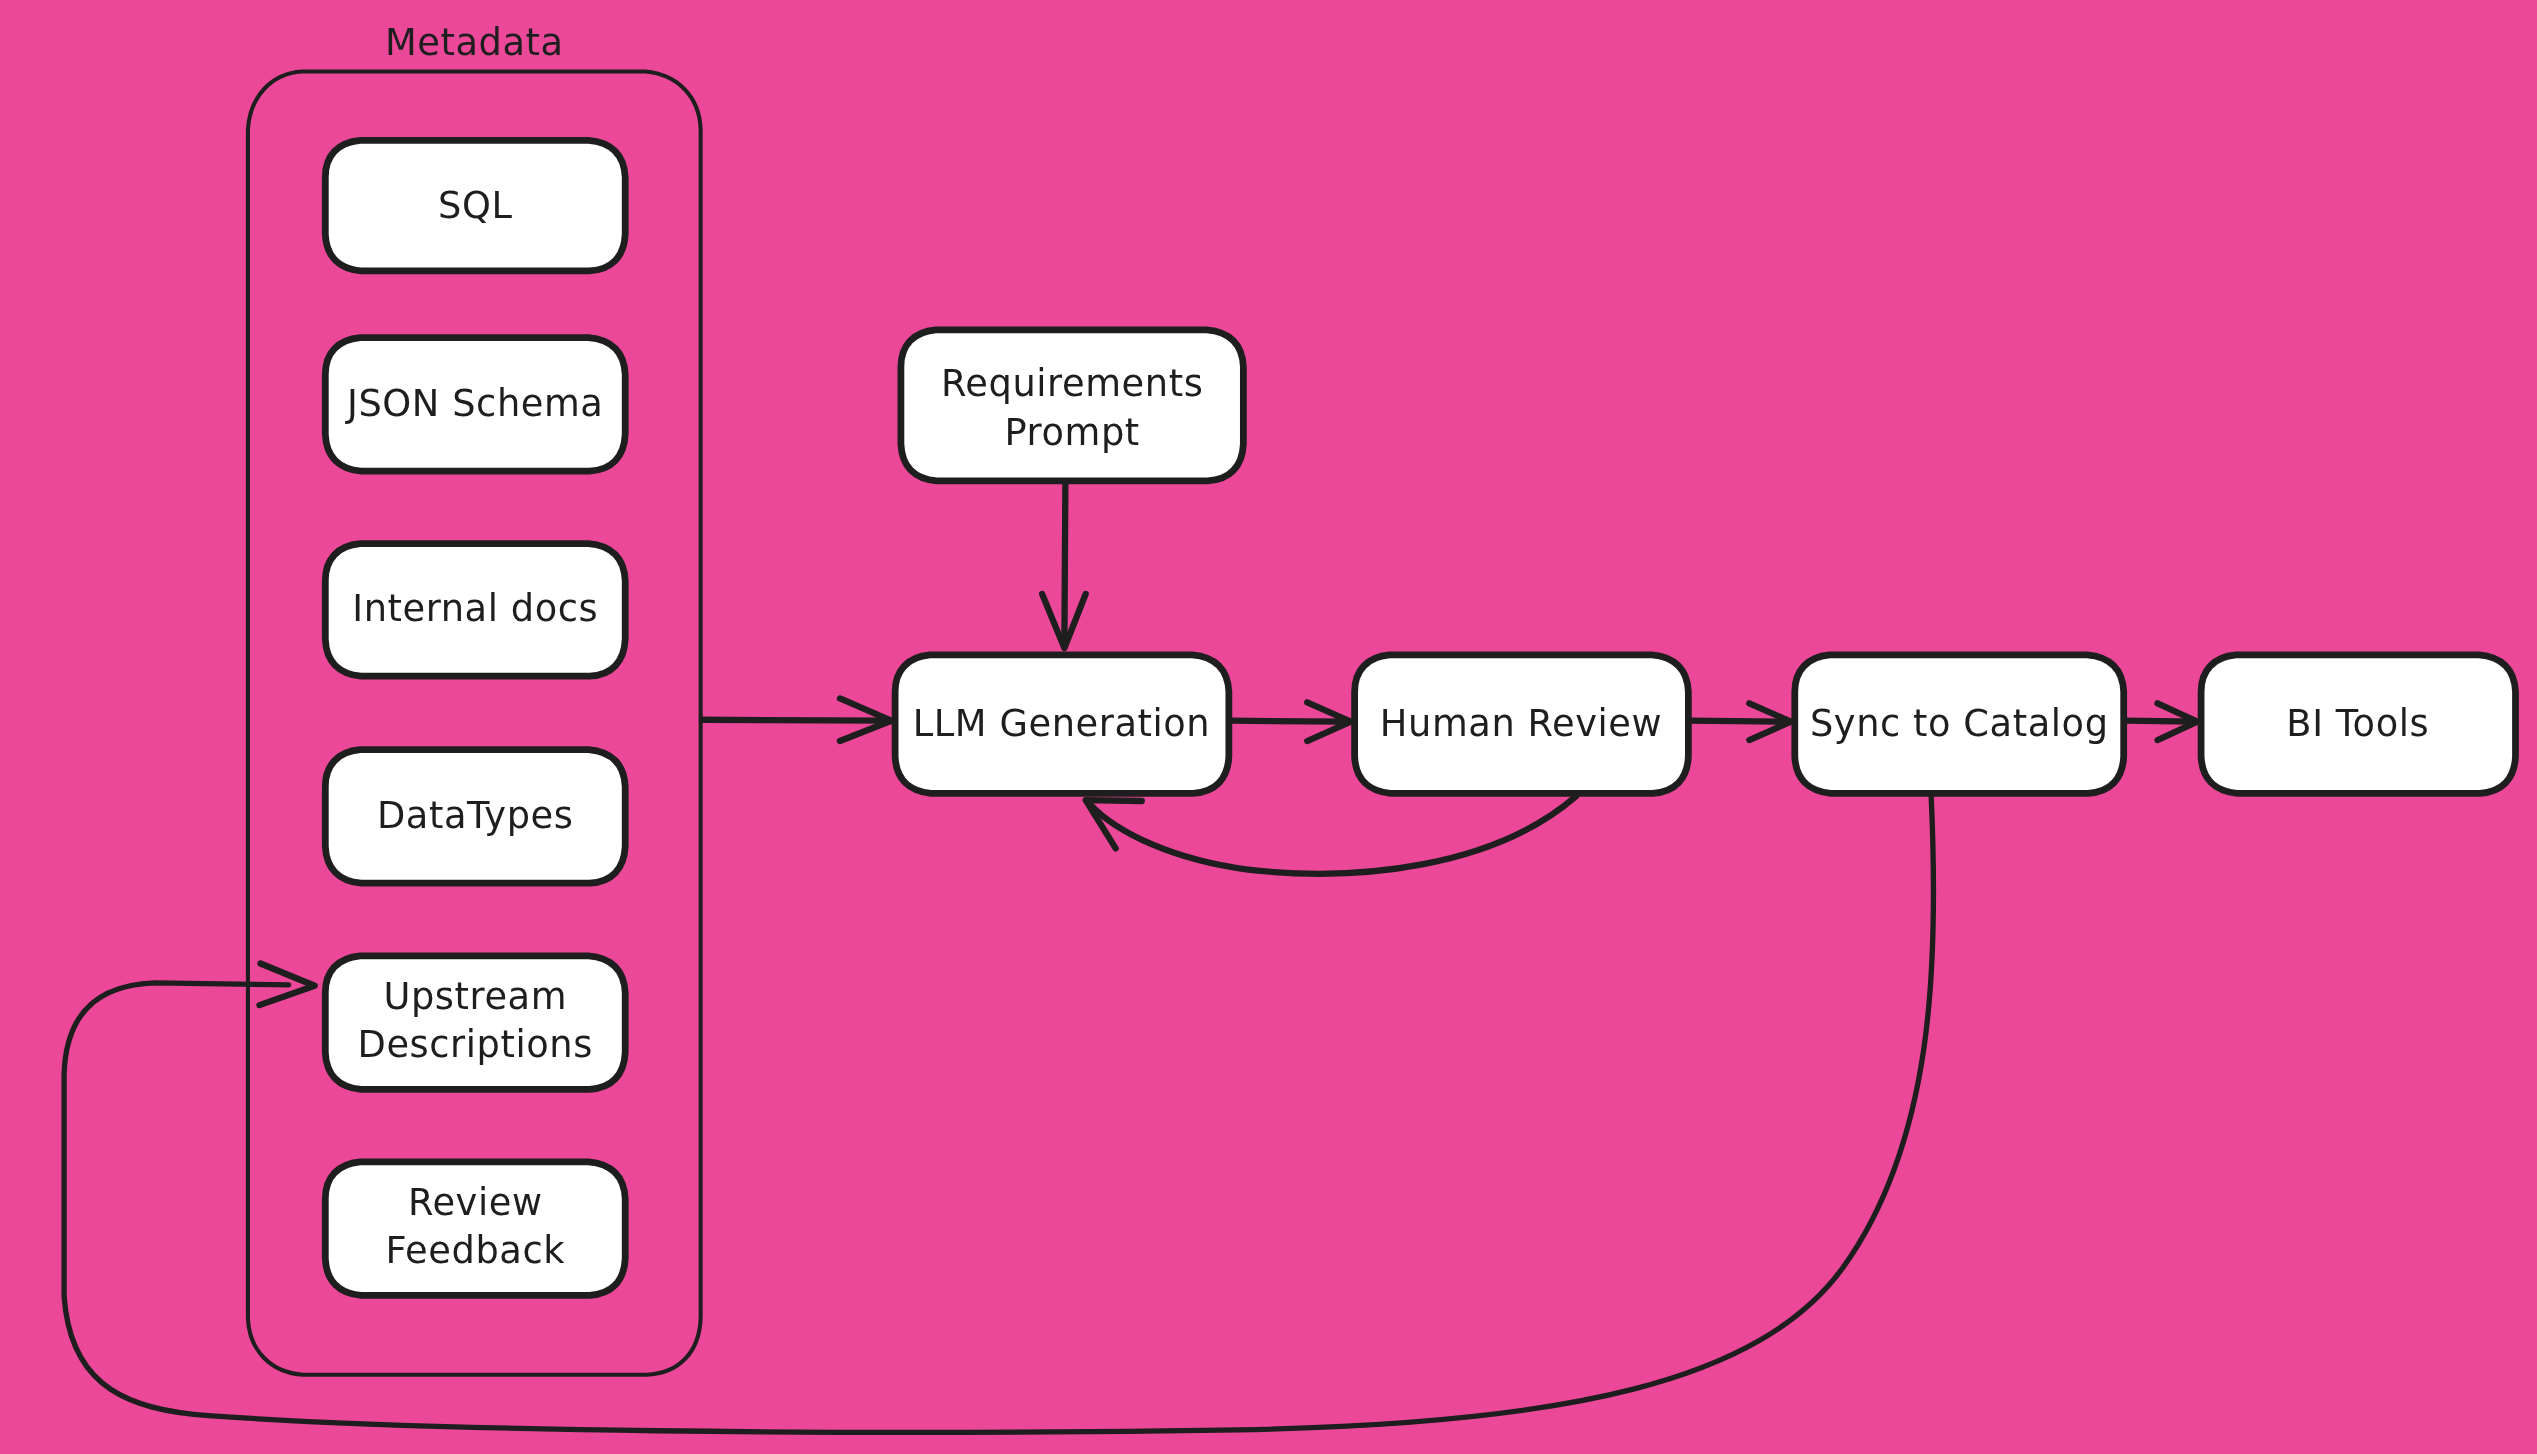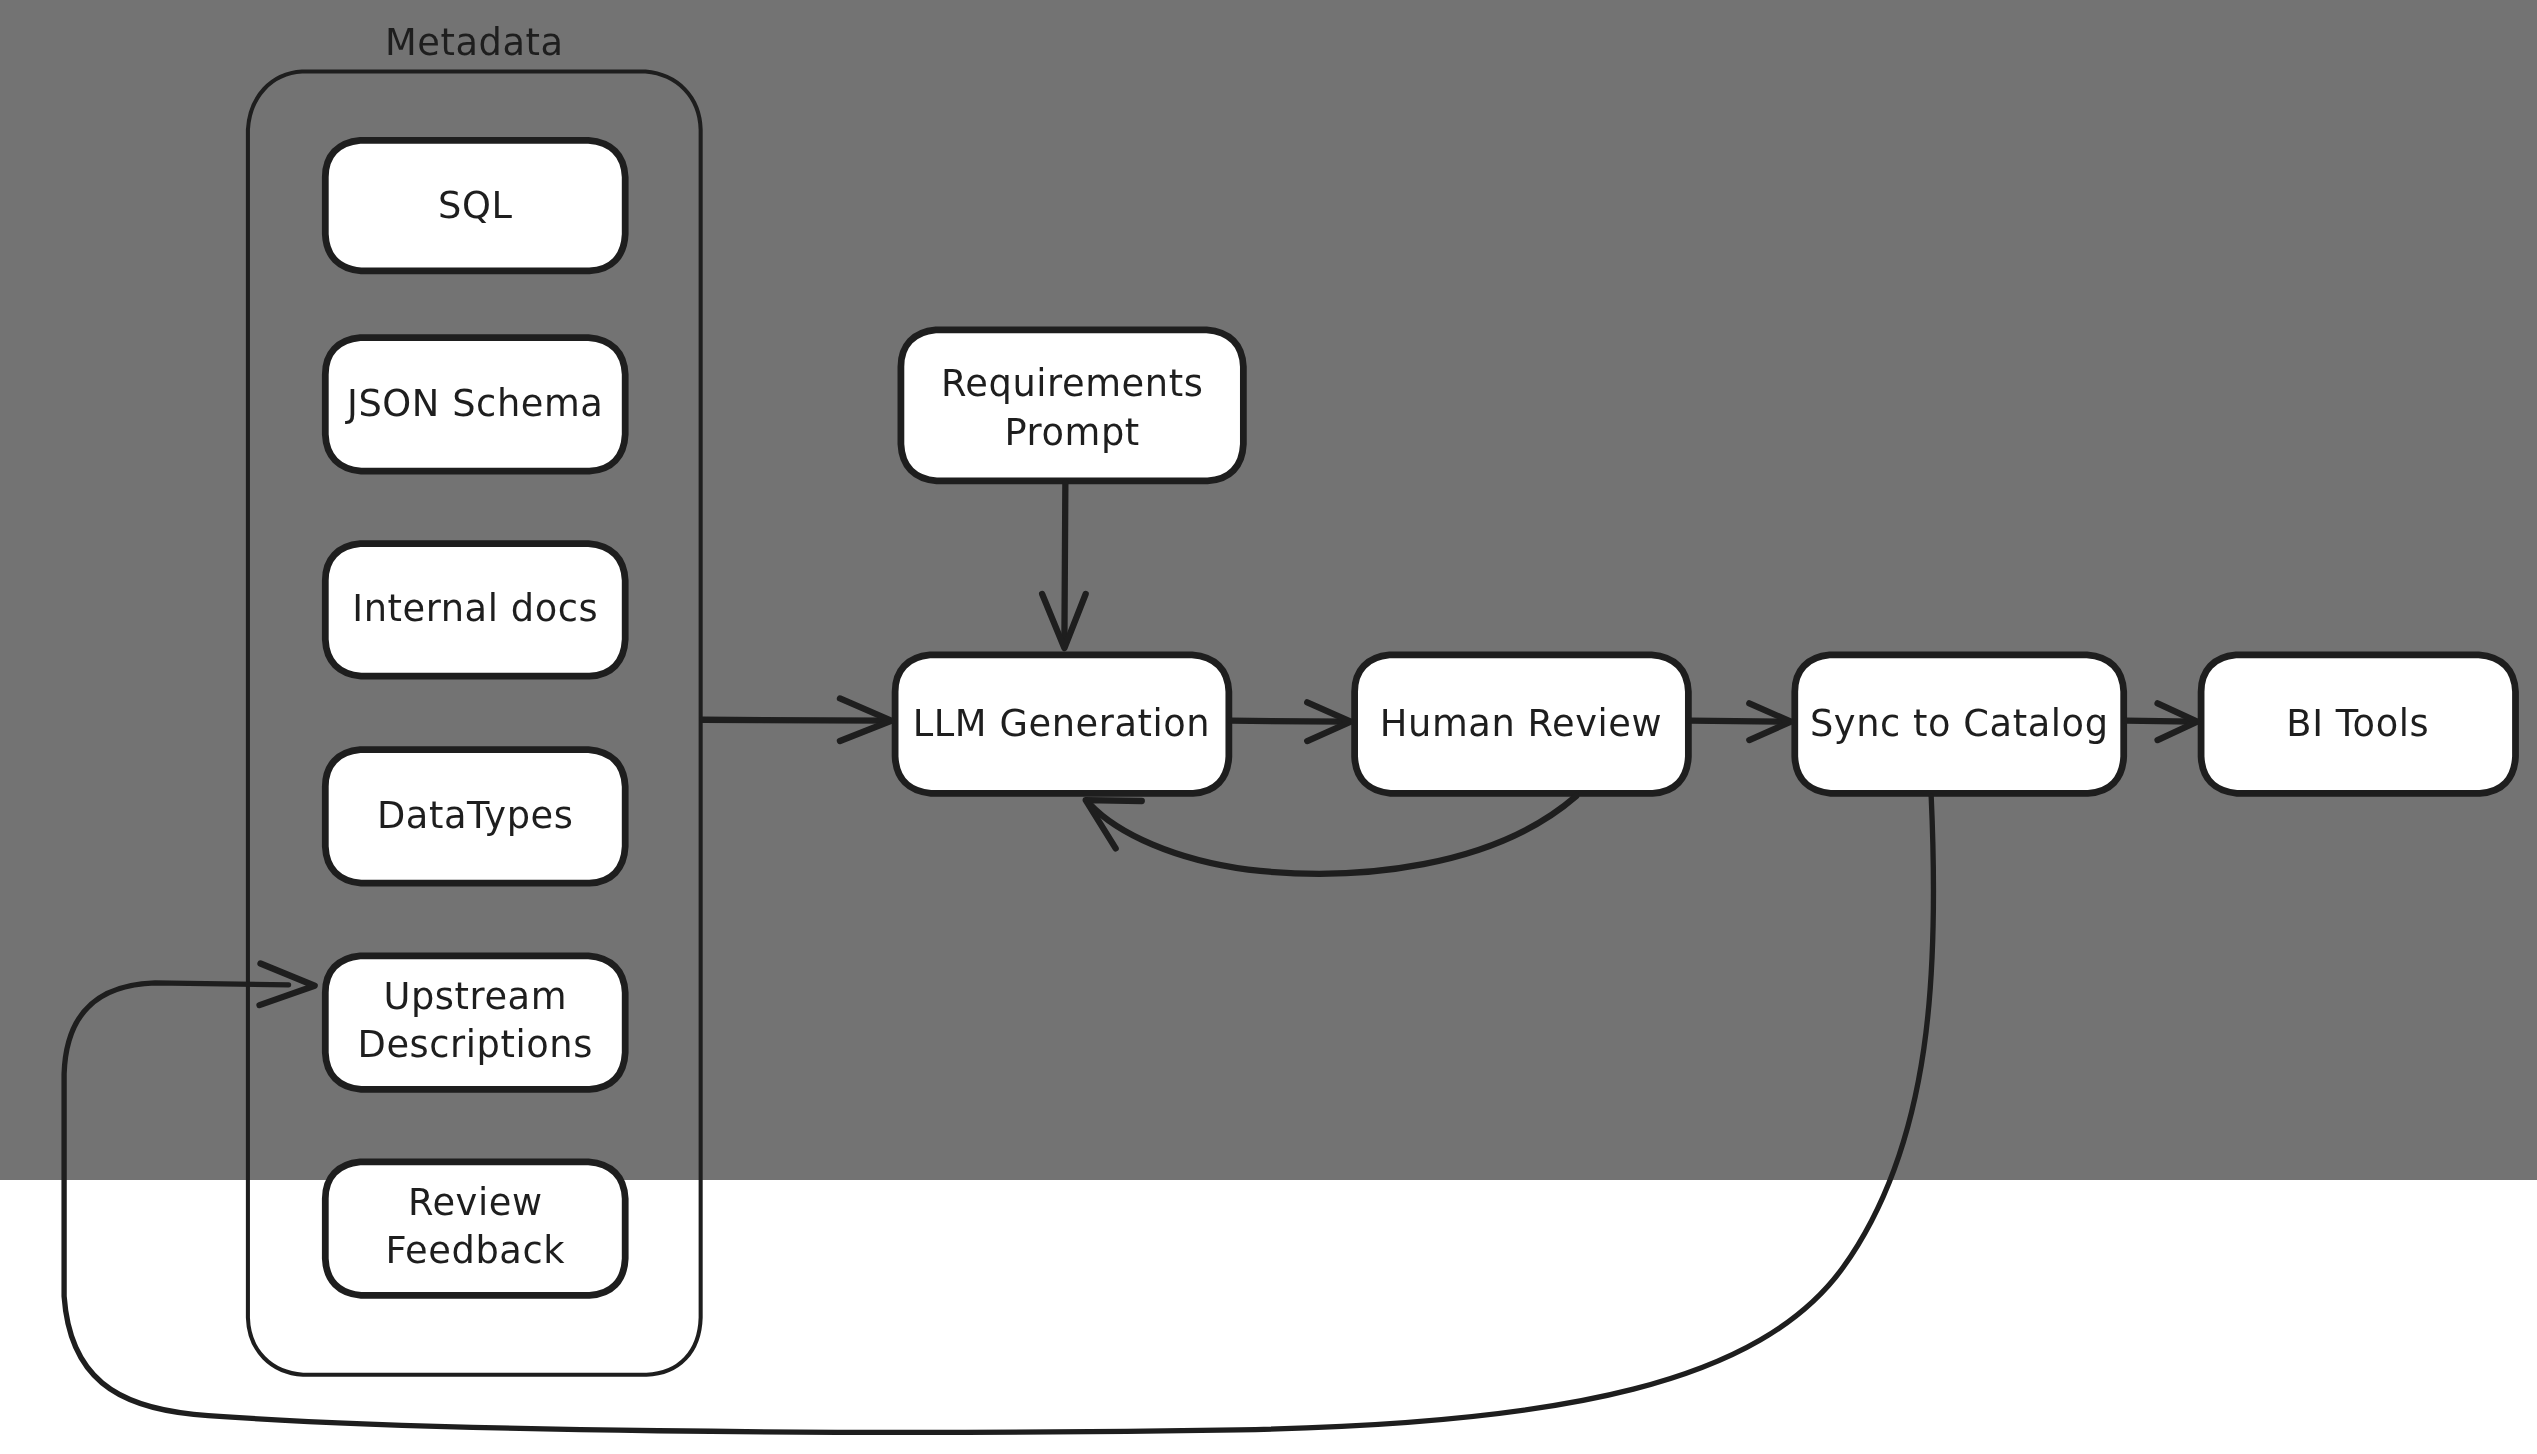--- a/index.html
+++ b/index.html
@@ -10,22 +10,22 @@
   }
   body {
     width: 2538px;
     height: 1454px;
     overflow: hidden;
     font-family: "DejaVu Sans", sans-serif;
   }
   #canvas {
     position: relative;
     width: 2538px;
-    height: 1180px;
-    background: #737373;
+    height: 1454px;
+    background: #ec4899;
   }
   svg.diagram {
     position: absolute;
     top: 0;
     left: 0;
     width: 2538px;
     height: 1454px;
   }
   .group-stroke {
     fill: none;

